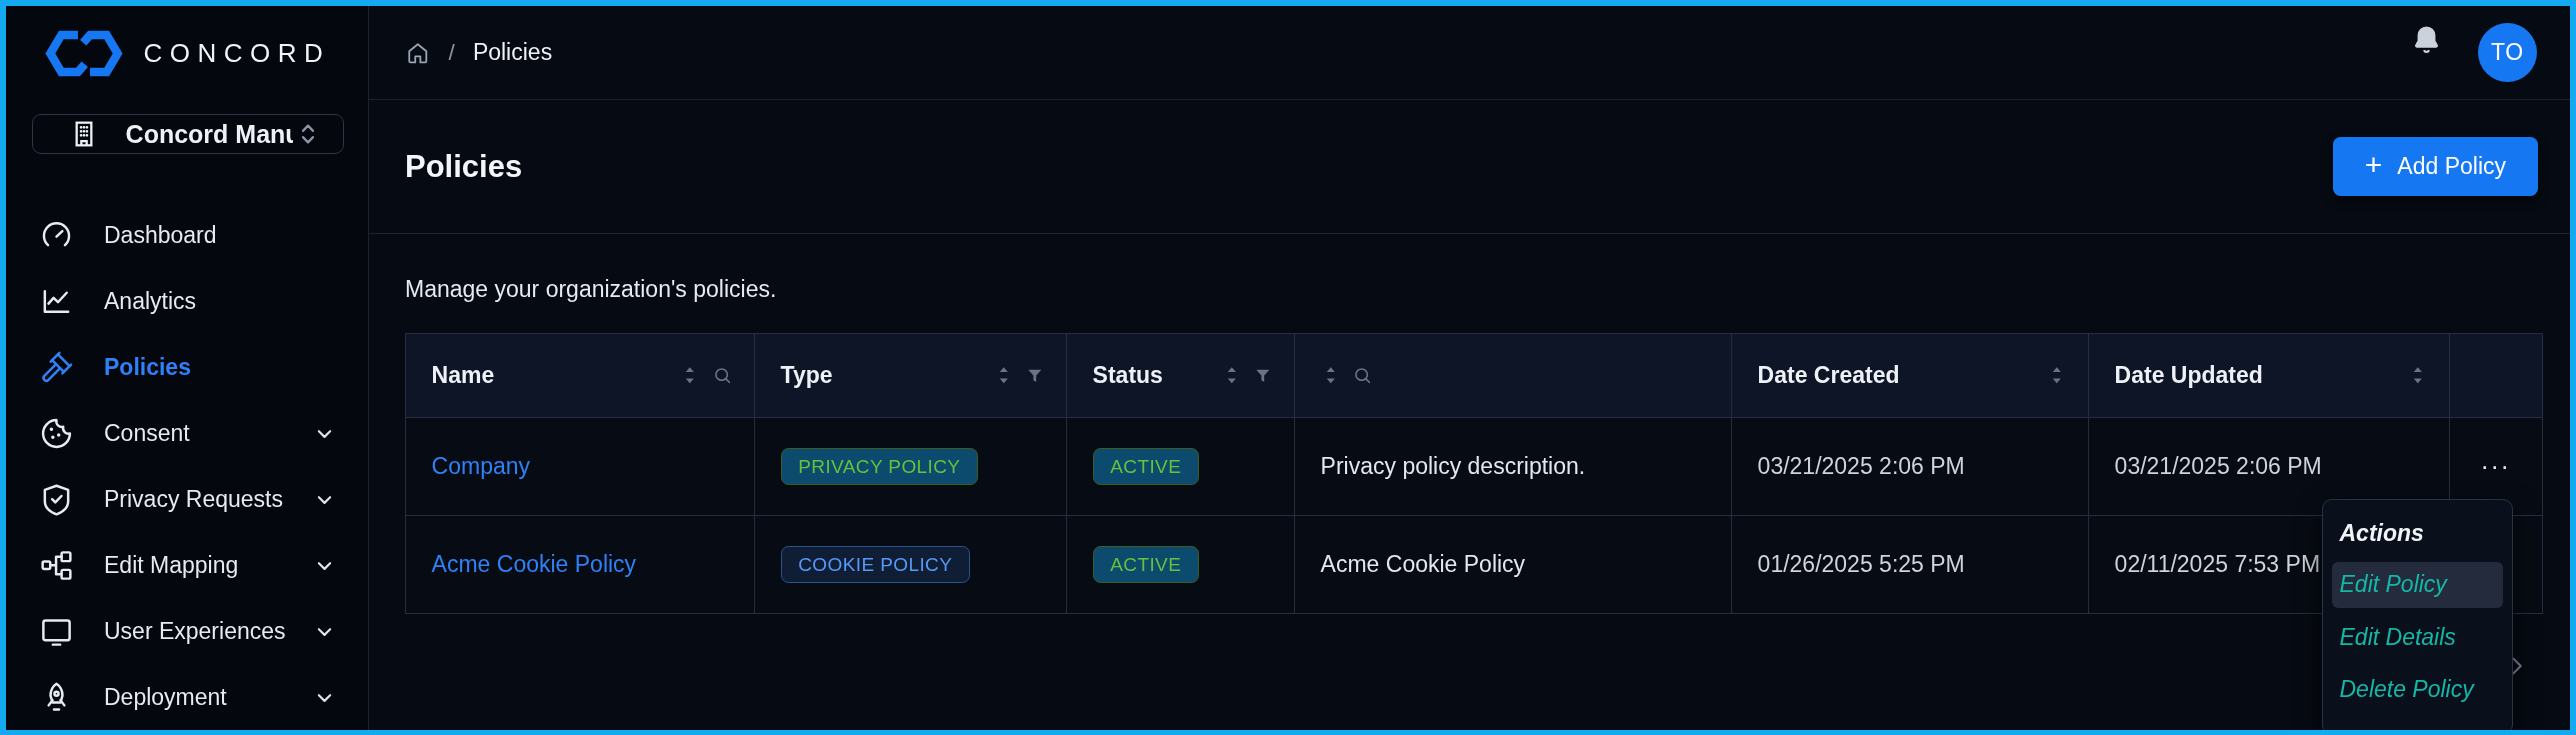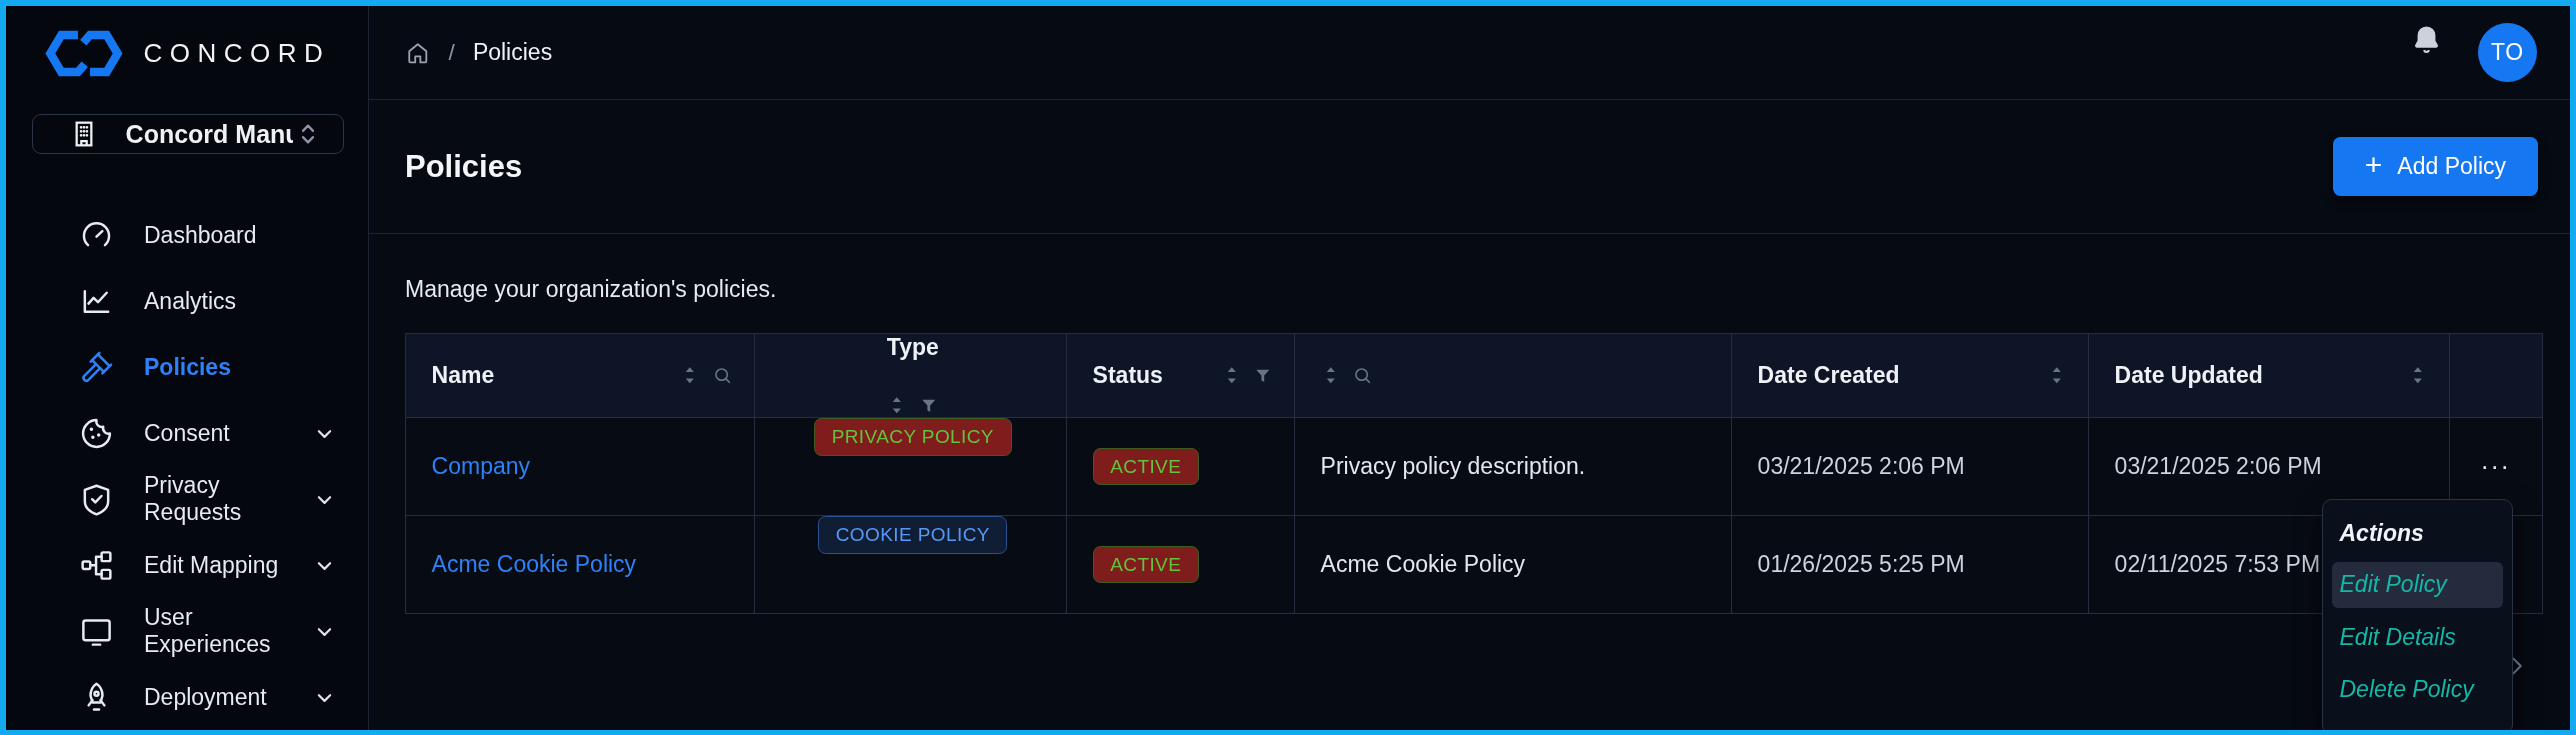--- a/index.html
+++ b/index.html
@@ -42,21 +42,21 @@
   .org-selector .org-icon { color:#eef1f6; display:flex; }
   .org-selector .org-label {
     font-weight: 700; font-size: 25px; margin-left: 25.6px; flex: 1;
     white-space: nowrap; overflow: hidden;
   }
   .org-selector .updown { color: #8b93a5; display:flex; }
 
   .nav { margin-top: 48px; }
   .nav-item {
     height: 66px; display: flex; align-items: center;
-    padding: 0 30px 0 72px; cursor: pointer;
+    padding: 0 30px 0 32px; cursor: pointer;
     color: #e6eaf1;
   }
   .nav-item .nicon { width: 36px; display: flex; justify-content:center; color: #e6eaf1; }
   .nav-item .nlabel { font-size: 23px; margin-left: 30px; flex: 1; }
   .nav-item .nchev { color: #dfe4ec; display: flex; }
   .nav-item.active, .nav-item.active .nicon { color: #2f81f7; }
   .nav-item.active .nlabel { font-weight: 600; }
 
   
   .main { flex: 1; display: flex; flex-direction: column; background: #060a12; min-width: 0; }
@@ -111,42 +111,42 @@
   .thead { background: #0e1527; height: 83px; }
   .tbody-row { height: 98px; border-top: 1.5px solid #262d3e; }
   .cell {
     display: flex; align-items: center;
     padding: 0 21px 0 25.6px;
     border-right: 1.5px solid #262d3e;
     min-width: 0;
   }
   .cell:last-child { border-right: none; }
   .col-name    { width: 349px; }
-  .col-type    { width: 312px; flex-direction: column; }
+  .col-type    { width: 312px; }
   .col-status  { width: 228px; }
   .col-desc    { width: 437px; }
   .col-created { width: 357px; }
   .col-updated { width: 361px; }
   .col-actions { width: 91px; justify-content: center; padding: 0; }
 
   .th-label { font-size: 23px; font-weight: 700; color: #eef1f6; flex: 1; white-space: nowrap; }
   .th-icons { display: flex; align-items: center; gap: 12px; color: #6b7487; }
   .th-icons .icon-btn { display: flex; cursor: pointer; color: #6b7487; }
 
   .link-cell { font-size: 23px; color: #2f81f7; text-decoration: none; cursor: pointer; white-space: nowrap; }
   .text-cell { font-size: 23px; color: #e4e8ee; white-space: nowrap; }
   .date-cell { font-size: 23px; color: #ced4de; white-space: nowrap; }
 
   .tag {
     display: inline-block;
     padding: 6.8px 16.6px;
     border-radius: 7.5px;
     font-size: 19px; letter-spacing: 0.4px; white-space: nowrap;
   }
-  .tag-green { color: #65c23c; background: #7f1d1d; border: 1.5px solid #3f5c21; text-align: right; }
+  .tag-green { color: #65c23c; background: #0c4a6e; border: 1.5px solid #3f5c21; text-align: right; }
   .tag-blue  { color: #579af6; background: #0f1d35; border: 1.5px solid #2b5291; }
 
   .ellipsis-btn {
     background: none; border: none; color: #e4e8ee;
     font-size: 25.6px; letter-spacing: 1.5px; line-height: 1;
     cursor: pointer; font-family: inherit;
   }
 
   
   .context-menu {

